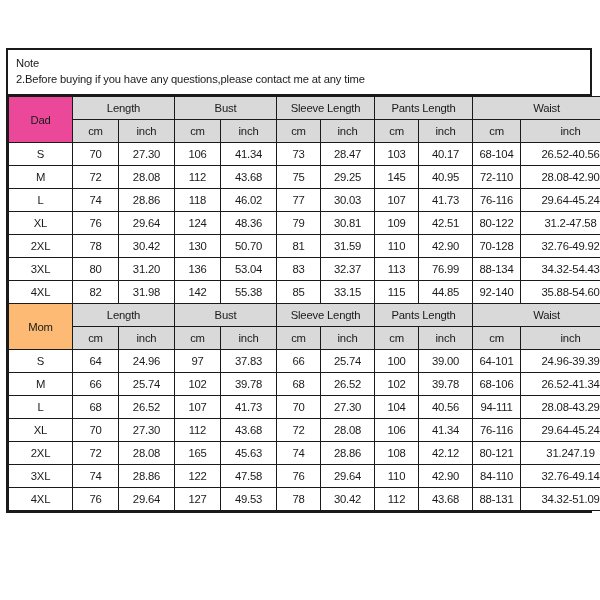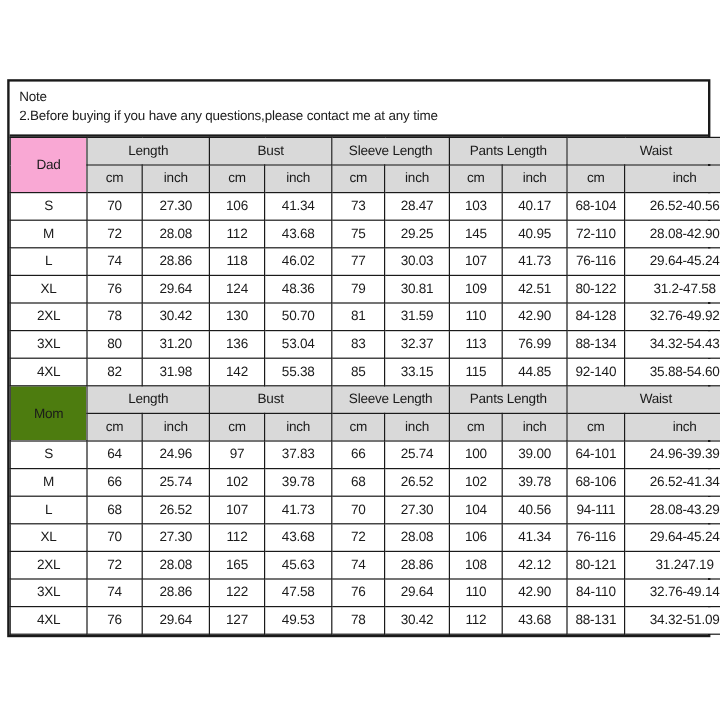--- a/index.html
+++ b/index.html
@@ -15,21 +15,20 @@
     overflow: hidden;
   }
   #chart-root {
     position: absolute;
     left: 6px;
     top: 48px;
     width: 586px;
     box-sizing: border-box;
     border: 2px solid #1a1a1a;
     background: #ffffff;
-    margin-top: 18px;
   }
   .note-block {
     padding: 6px 8px 7px 8px;
     border-bottom: 2px solid #1a1a1a;
   }
   .note-line {
     font-size: 11.2px;
     line-height: 15.5px;
     white-space: nowrap;
     letter-spacing: -0.15px;
@@ -93,21 +92,21 @@
         <col class="c-scm">
         <col class="c-sin">
       <col class="c-pcm">
         <col class="c-pin">
         <col class="c-wcm">
         <col class="c-win">
 
     </colgroup>
     <tbody id="table-body">
         <tr class="grp-top">
-          <td rowspan="2" style="background: #f9a8d4;">Dad</td>
+          <td rowspan="2" style="background: #ec4899;">Dad</td>
           <td colspan="2" style="background: rgb(217, 217, 217);">Length</td>
           <td colspan="2" style="background: rgb(217, 217, 217);">Bust</td>
           <td colspan="2" style="background: rgb(217, 217, 217);">Sleeve Length</td>
           <td colspan="2" style="background: rgb(217, 217, 217);">Pants Length</td>
           <td colspan="2" style="background: rgb(217, 217, 217);">Waist</td>
         </tr>
         <tr class="grp-sub">
           <td style="background: rgb(217, 217, 217);">cm</td>
           <td style="background: rgb(217, 217, 217);">inch</td>
           <td style="background: rgb(217, 217, 217);">cm</td>
@@ -174,21 +173,21 @@
         <tr>
           <td>2XL</td>
           <td>78</td>
           <td>30.42</td>
           <td>130</td>
           <td>50.70</td>
           <td>81</td>
           <td>31.59</td>
           <td>110</td>
           <td>42.90</td>
-          <td>84-128</td>
+          <td>70-128</td>
           <td>32.76-49.92</td>
         </tr>
         <tr>
           <td>3XL</td>
           <td>80</td>
           <td>31.20</td>
           <td>136</td>
           <td>53.04</td>
           <td>83</td>
           <td>32.37</td>
@@ -204,21 +203,21 @@
           <td>142</td>
           <td>55.38</td>
           <td>85</td>
           <td>33.15</td>
           <td>115</td>
           <td>44.85</td>
           <td>92-140</td>
           <td>35.88-54.60</td>
         </tr>
         <tr class="grp-top sec-divider">
-          <td rowspan="2" style="background: #4d7c0f;">Mom</td>
+          <td rowspan="2" style="background: #fdba74;">Mom</td>
           <td colspan="2" style="background: rgb(217, 217, 217);">Length</td>
           <td colspan="2" style="background: rgb(217, 217, 217);">Bust</td>
           <td colspan="2" style="background: rgb(217, 217, 217);">Sleeve Length</td>
           <td colspan="2" style="background: rgb(217, 217, 217);">Pants Length</td>
           <td colspan="2" style="background: rgb(217, 217, 217);">Waist</td>
         </tr>
         <tr class="grp-sub">
           <td style="background: rgb(217, 217, 217);">cm</td>
           <td style="background: rgb(217, 217, 217);">inch</td>
           <td style="background: rgb(217, 217, 217);">cm</td>

